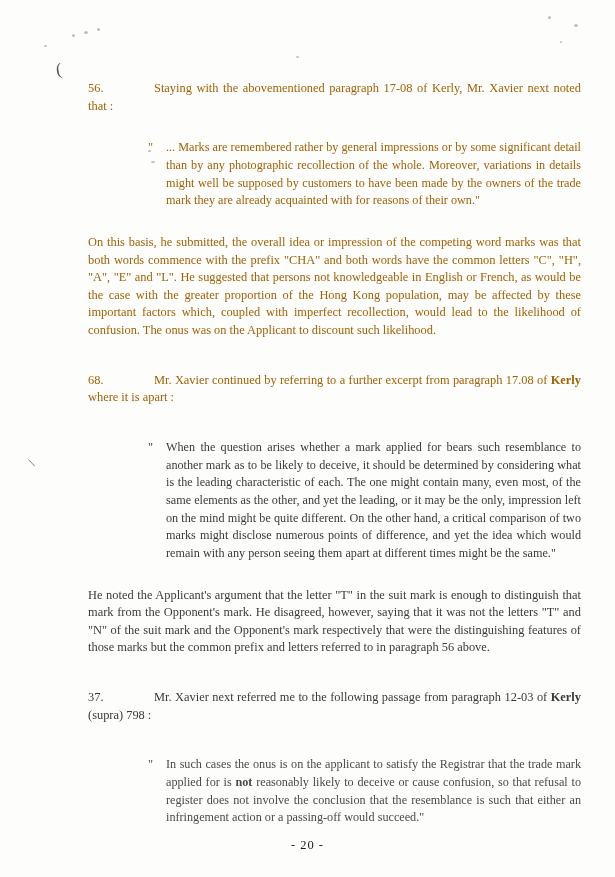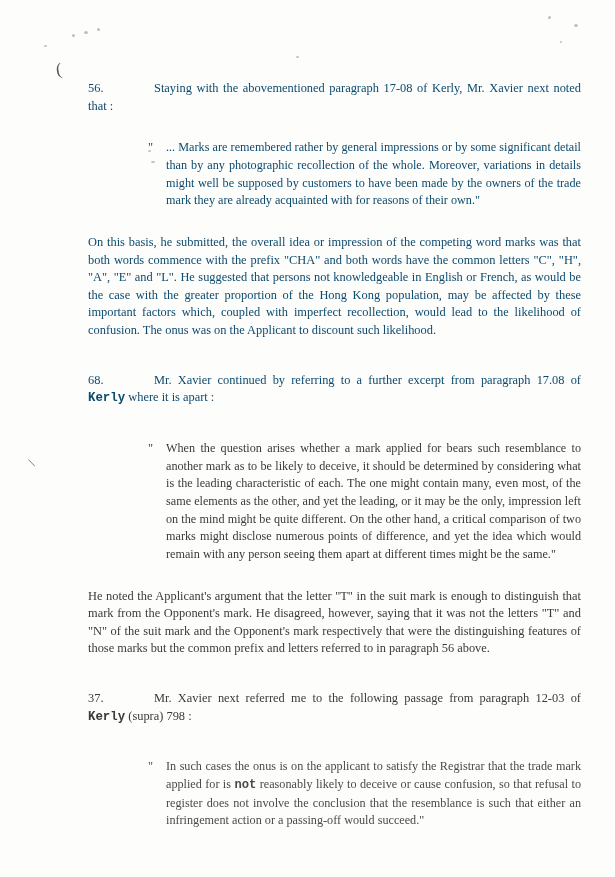--- a/index.html
+++ b/index.html
@@ -31,21 +31,21 @@
     position: absolute;
     left: 88px;
     top: 80px;
     width: 493px;
   }
   p {
     margin: 0 0 0 0;
     text-align: justify;
     font-size: 12.4px;
     line-height: 1.42;
-    color: #0c4a6e;
+    color: #a16207;
   }
   .para {
     margin-bottom: 14px;
   }
   .numbered {
     text-indent: 0;
   }
   .numbered .num {
     display: inline-block;
     width: 66px;
@@ -65,21 +65,21 @@
     top: 0;
     font-size: 12.4px;
   }
   .quote-indent {
     padding-left: 78px;
     width: 415px;
   }
   .quote-indent .qmark {
     left: 60px;
   }
-  .b { font-weight: bold; font-family: Liberation Mono, monospace; }
+  .b { font-weight: bold; }
   .spacer-sm { height: 10px; }
   .spacer-md { height: 18px; }
 
   .faded { color: #3a3a3a; }
   .faded2 { color: #4a4a4a; }
 
   .footer {
     position: absolute;
     left: 0;
     right: 0;
@@ -146,13 +146,14 @@
 
     <div class="spacer-md"></div>
 
     <p class="quote quote-indent faded2">
       <span class="qmark">"</span>
       <span>In such cases the onus is on the applicant to satisfy the Registrar that the trade mark applied for is </span><span class="b">not</span><span> reasonably likely to deceive or cause confusion, so that refusal to register does not involve the conclusion that the resemblance is such that either an infringement action or a passing-off would succeed."</span>
     </p>
 
   </div>
 
+  <div class="footer">-  20  -</div>
 </div>
 
 </body></html>

